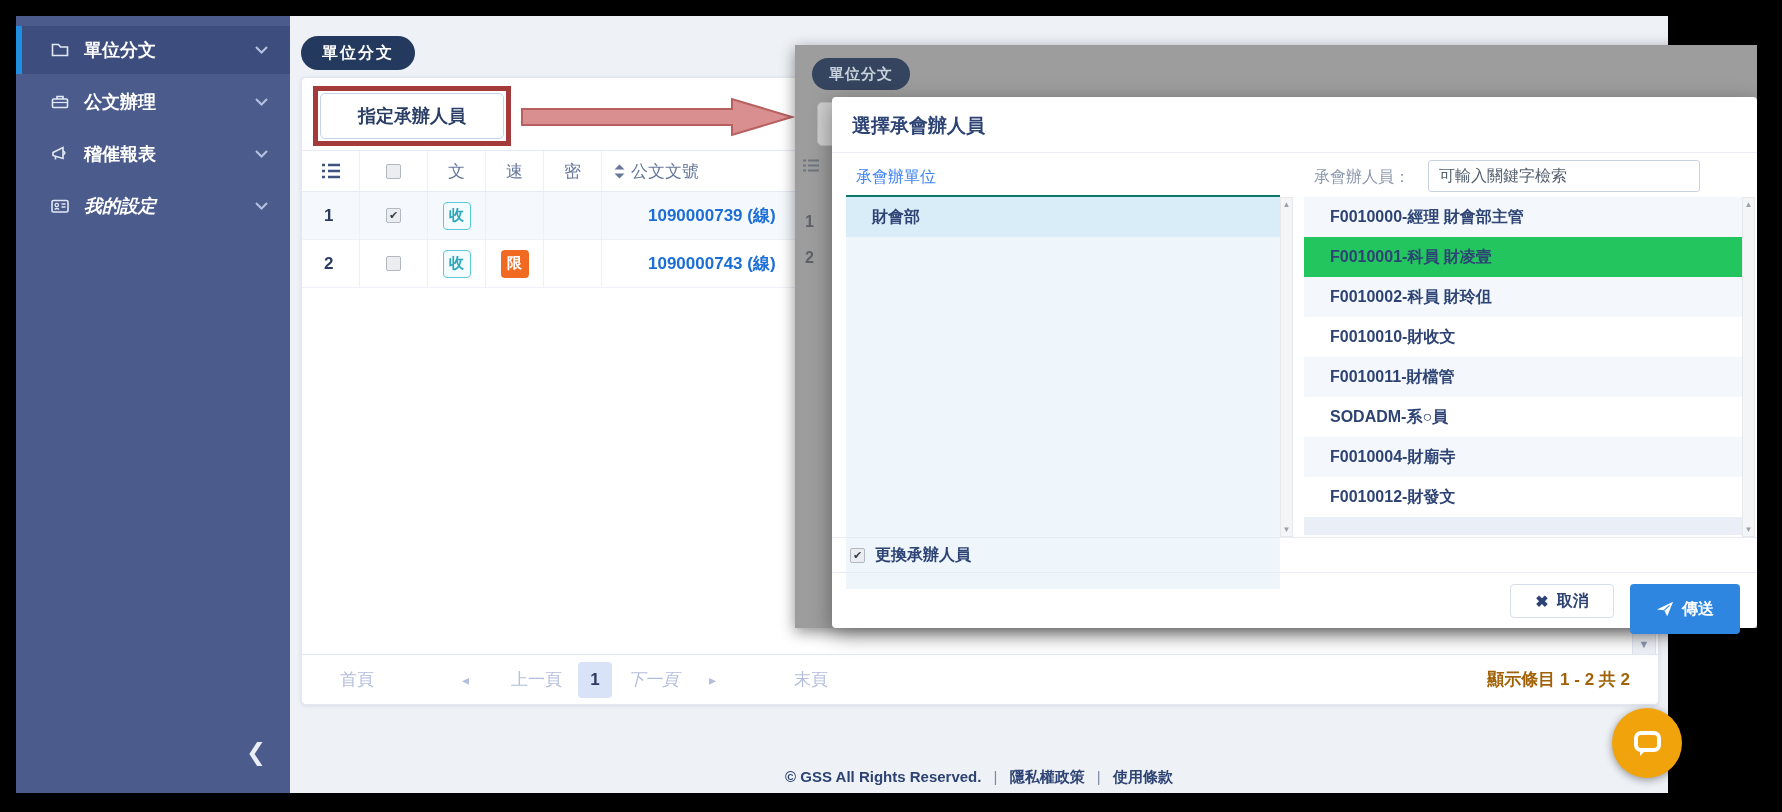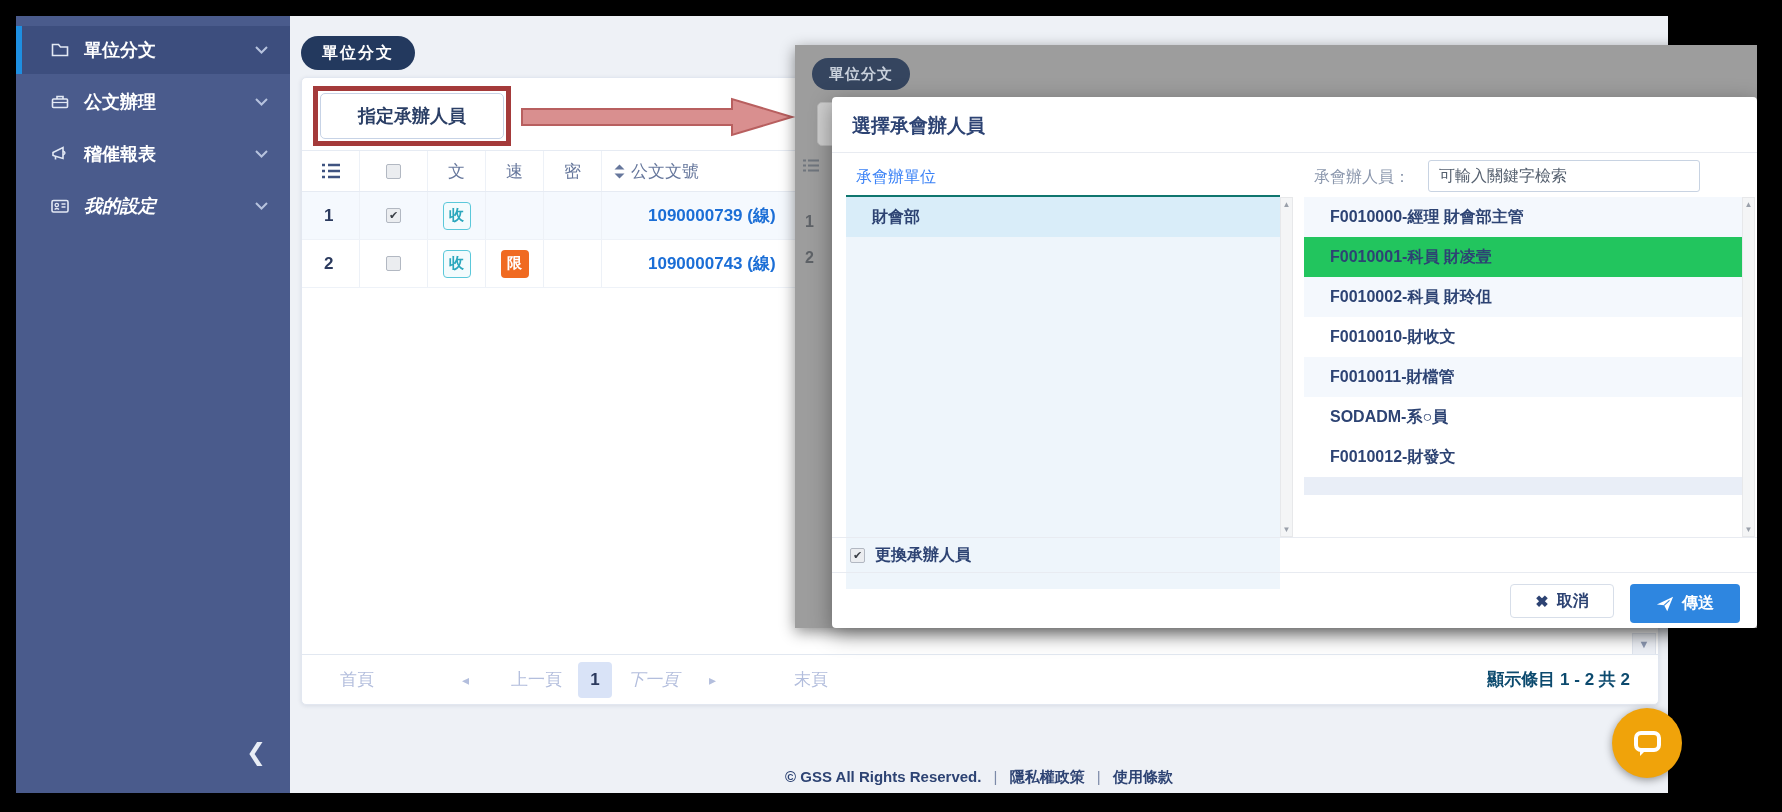--- a/index.html
+++ b/index.html
@@ -48,21 +48,21 @@
   
   .pgbar { position:absolute; left:0; bottom:0; width:100%; height:50px; border-top:1px solid #e2e8f1; display:flex; align-items:center; font-size:17px; color:#b3bedd; }
   .pg-item { cursor:pointer; }
   .pg-first { margin-left:38px; }
   .pg-arrow-l { margin-left:88px; font-size:14px; }
   .pg-prev { margin-left:42px; }
   .pg-cur { margin-left:16px; width:34px; height:36px; background:#d9e3f7; border-radius:4px; color:#2b3a5e; font-weight:bold; display:flex; align-items:center; justify-content:center; }
   .pg-next { margin-left:16px;font-style:italic; }
   .pg-arrow-r { margin-left:30px; font-size:14px; }
   .pg-last { margin-left:78px; }
-  .pg-summary { margin-left:auto; margin-right:28px; color:#0c4a6e; font-weight:bold; }
+  .pg-summary { margin-left:auto; margin-right:28px; color:#a16207; font-weight:bold; }
 
   
   .site-footer { position:absolute; left:274px; right:0; top:752px; text-align:center; color:#2d4373; font-size:15px; font-weight:bold; }
   .site-footer .sep { color:#7c8aa8; margin:0 8px; font-weight:normal; }
   .footer-link { cursor:pointer; }
 
   
   .overlay { position:absolute; left:795px; top:45px; width:962px; height:583px; background:#9d9d9d; box-shadow:0 4px 14px rgba(0,0,0,.45); z-index:10; }
   .ov-badge { position:absolute; left:17px; top:13px; width:98px; height:32px; border-radius:16px; background:#35455f; color:#c9d1dc; font-size:15px; font-weight:bold; display:flex; align-items:center; justify-content:center; letter-spacing:1px; }
   .ov-btn { position:absolute; left:22px; top:57px; width:44px; height:44px; background:#cecece; border:1px solid #b8b8b8; border-radius:5px; }
@@ -90,21 +90,21 @@
   .person-list { position:absolute; left:472px; top:100px; width:438px; height:340px; overflow:hidden; }
   .person-item { height:40px; display:flex; align-items:center; padding-left:26px; font-weight:bold; color:#2d4373; cursor:pointer; }
   .p-stripe { background:#f4f8fd; }
   .p-white { background:#ffffff; }
   .p-selected { background:#22c55e; }
   .p-partial { height:18px; background:#e9eef7; }
 
   .change-row { position:absolute; left:18px; top:446px; height:24px; display:flex; align-items:center; gap:10px; color:#2d4373; font-weight:bold; }
 
   .m-cancel { position:absolute; left:678px; top:487px; width:104px; height:34px; background:#fff; border:1px solid #d7dee9; border-radius:4px; color:#2d4373; font-size:16px; font-weight:bold; display:flex; align-items:center; justify-content:center; gap:8px; cursor:pointer; }
-  .m-send { position:absolute; left:798px; top:487px; width:110px; height:39px; background:#2e86e0; border:none; border-radius:4px; color:#fff; font-size:16px; font-weight:bold; display:flex; align-items:center; justify-content:center; gap:8px; cursor:pointer; }
+  .m-send { position:absolute; left:798px; top:487px; width:110px; height:50px; background:#2e86e0; border:none; border-radius:4px; color:#fff; font-size:16px; font-weight:bold; display:flex; align-items:center; justify-content:center; gap:8px; cursor:pointer; }
 
   
   .chat-btn { position:absolute; left:1612px; top:708px; width:70px; height:70px; border-radius:50%; background:#f0a30a; display:flex; align-items:center; justify-content:center; box-shadow:0 2px 8px rgba(0,0,0,.4); z-index:30; cursor:pointer; }
 </style>
 </head>
 <body>
 
 <div class="canvas">
 
   <div class="base">
@@ -281,20 +281,21 @@
     <div class="person-label">承會辦人員：</div>
     <input class="person-search" type="text" placeholder="可輸入關鍵字檢索" style="">
 
     <div class="person-list">
       <div class="person-item p-stripe">F0010000-經理 財會部主管</div>
       <div class="person-item p-selected">F0010001-科員 財凌壹</div>
       <div class="person-item p-stripe">F0010002-科員 財玲伹</div>
       <div class="person-item p-white">F0010010-財收文</div>
       <div class="person-item p-stripe">F0010011-財檔管</div>
       <div class="person-item p-white">SODADM-系○員</div>
+      <div class="person-item p-stripe">F0010004-財廟寺</div>
       <div class="person-item p-white">F0010012-財發文</div>
       <div class="person-item p-partial"></div>
     </div>
     <div class="vscroll person-scroll">
       <span>▲</span>
       <span>▼</span>
     </div>
 
     <div class="m-sep sep2"></div>
     <div class="change-row">

